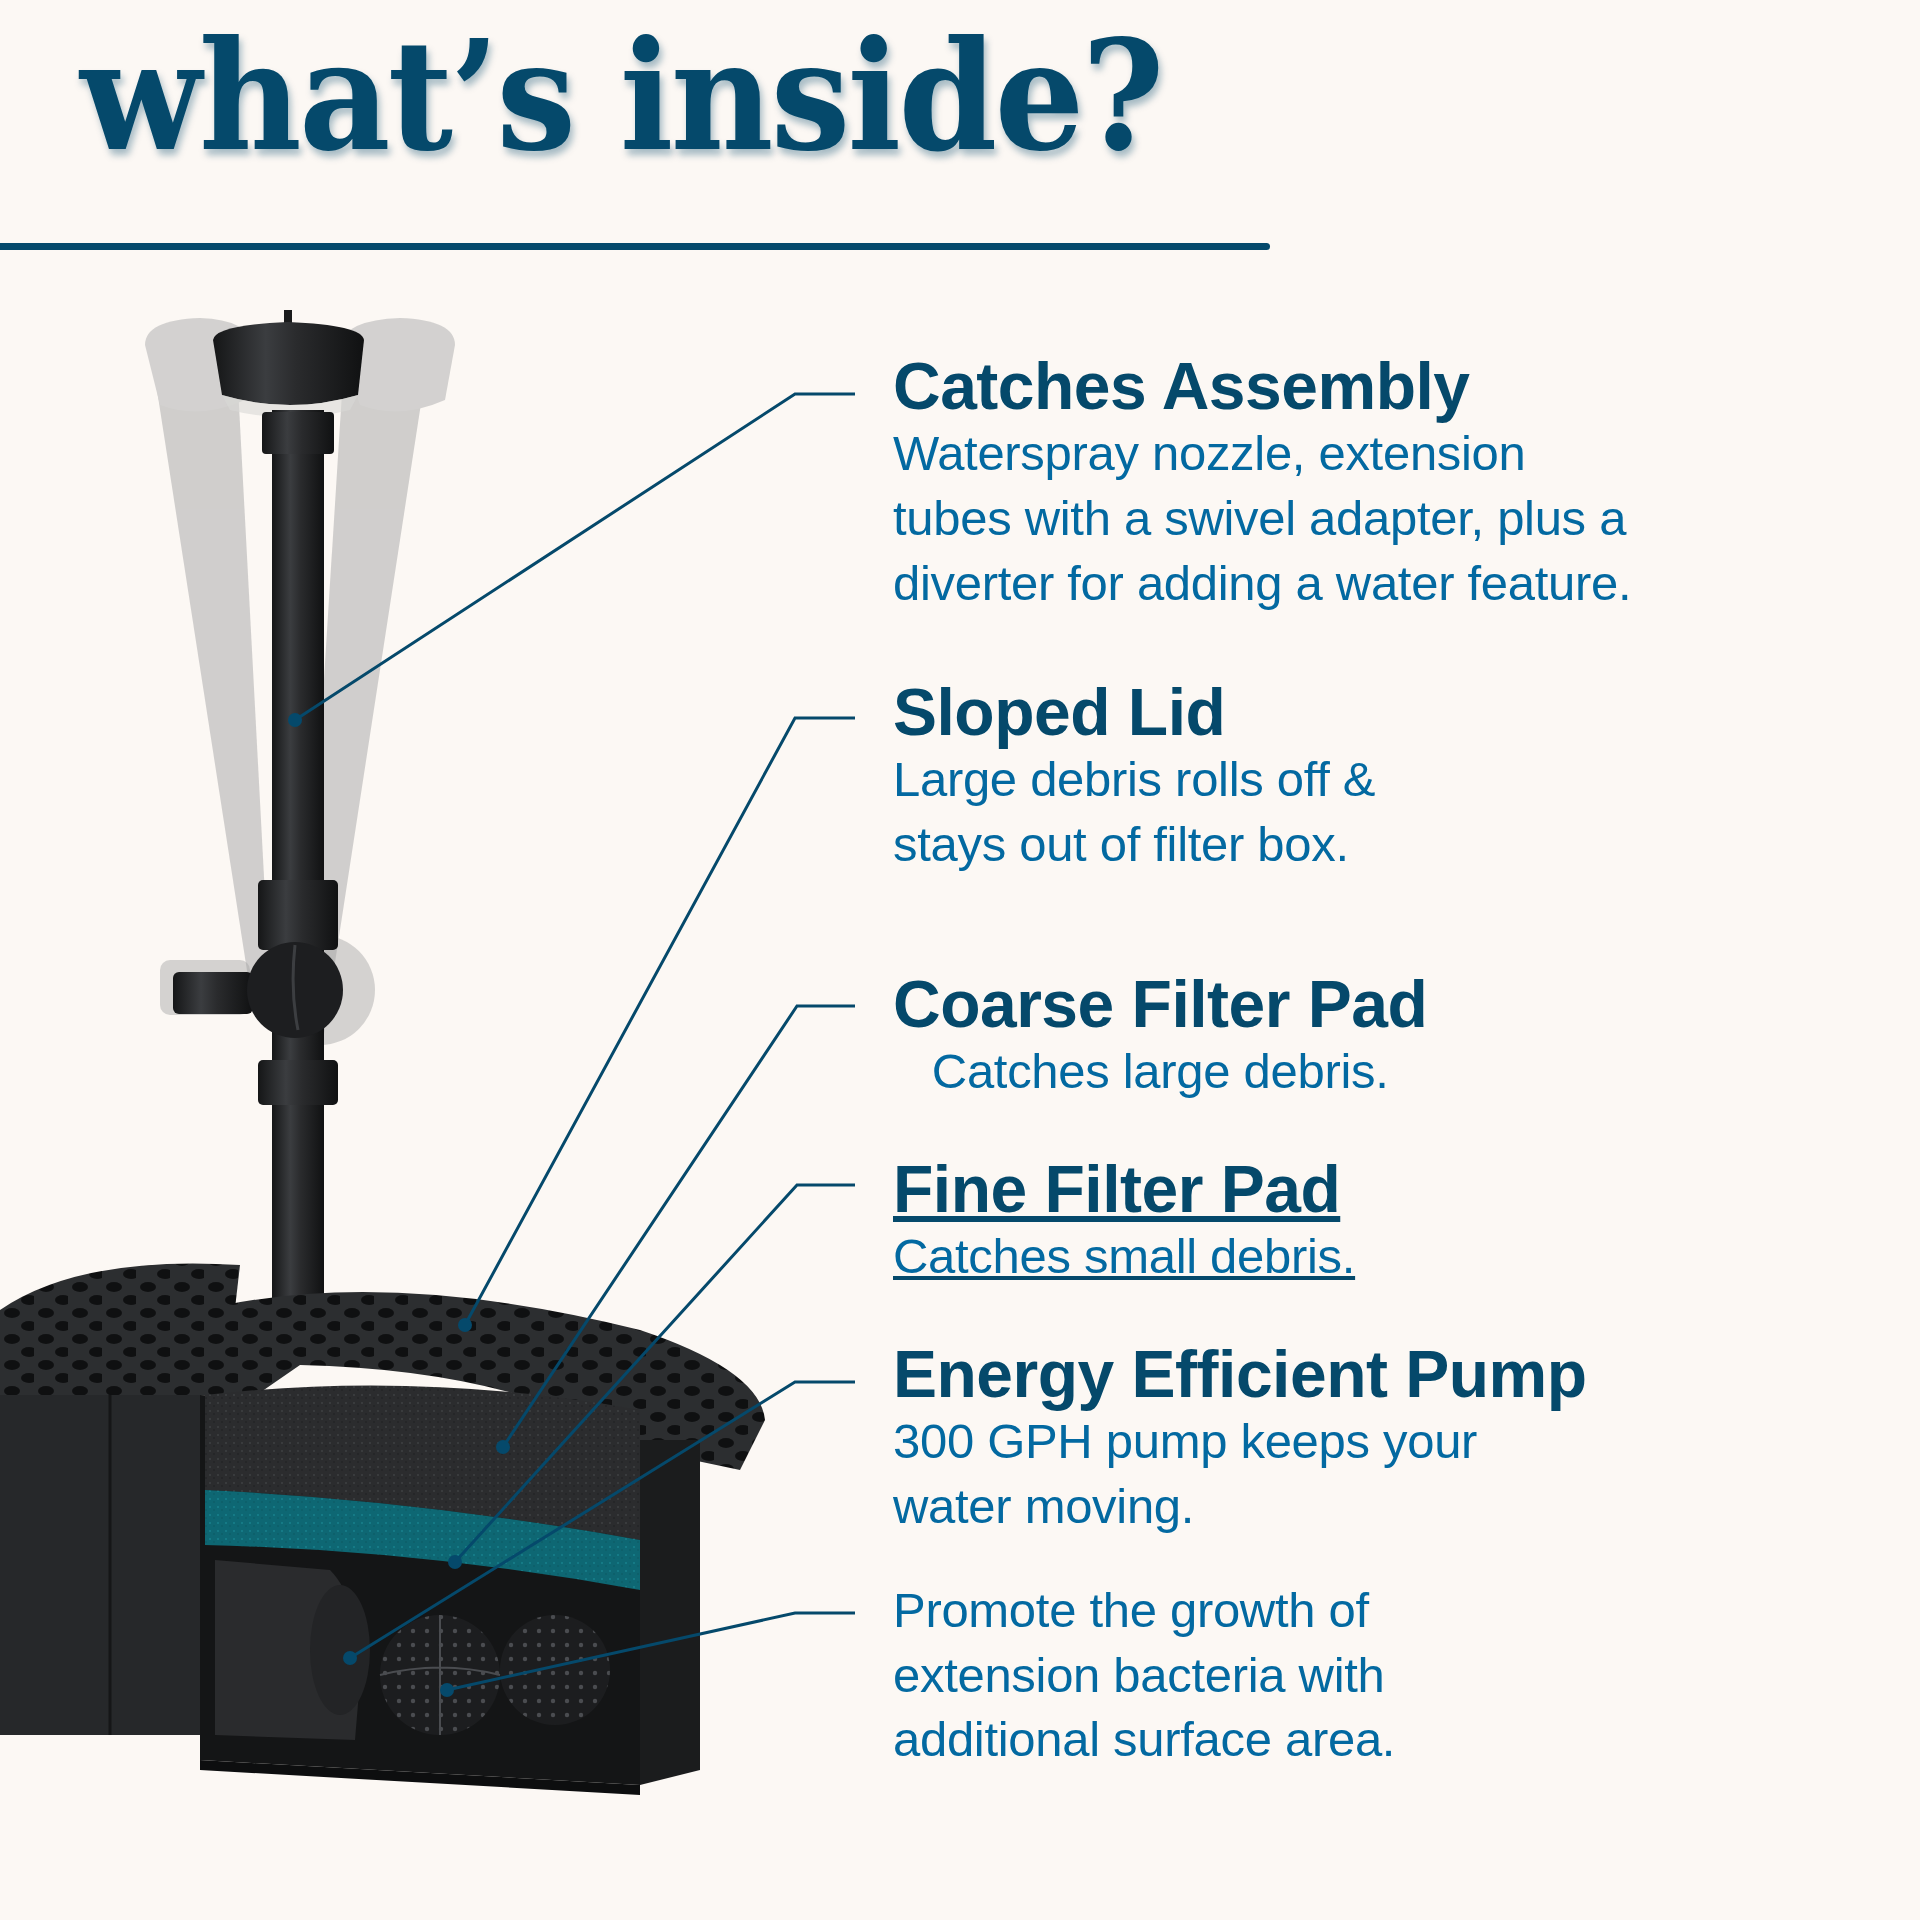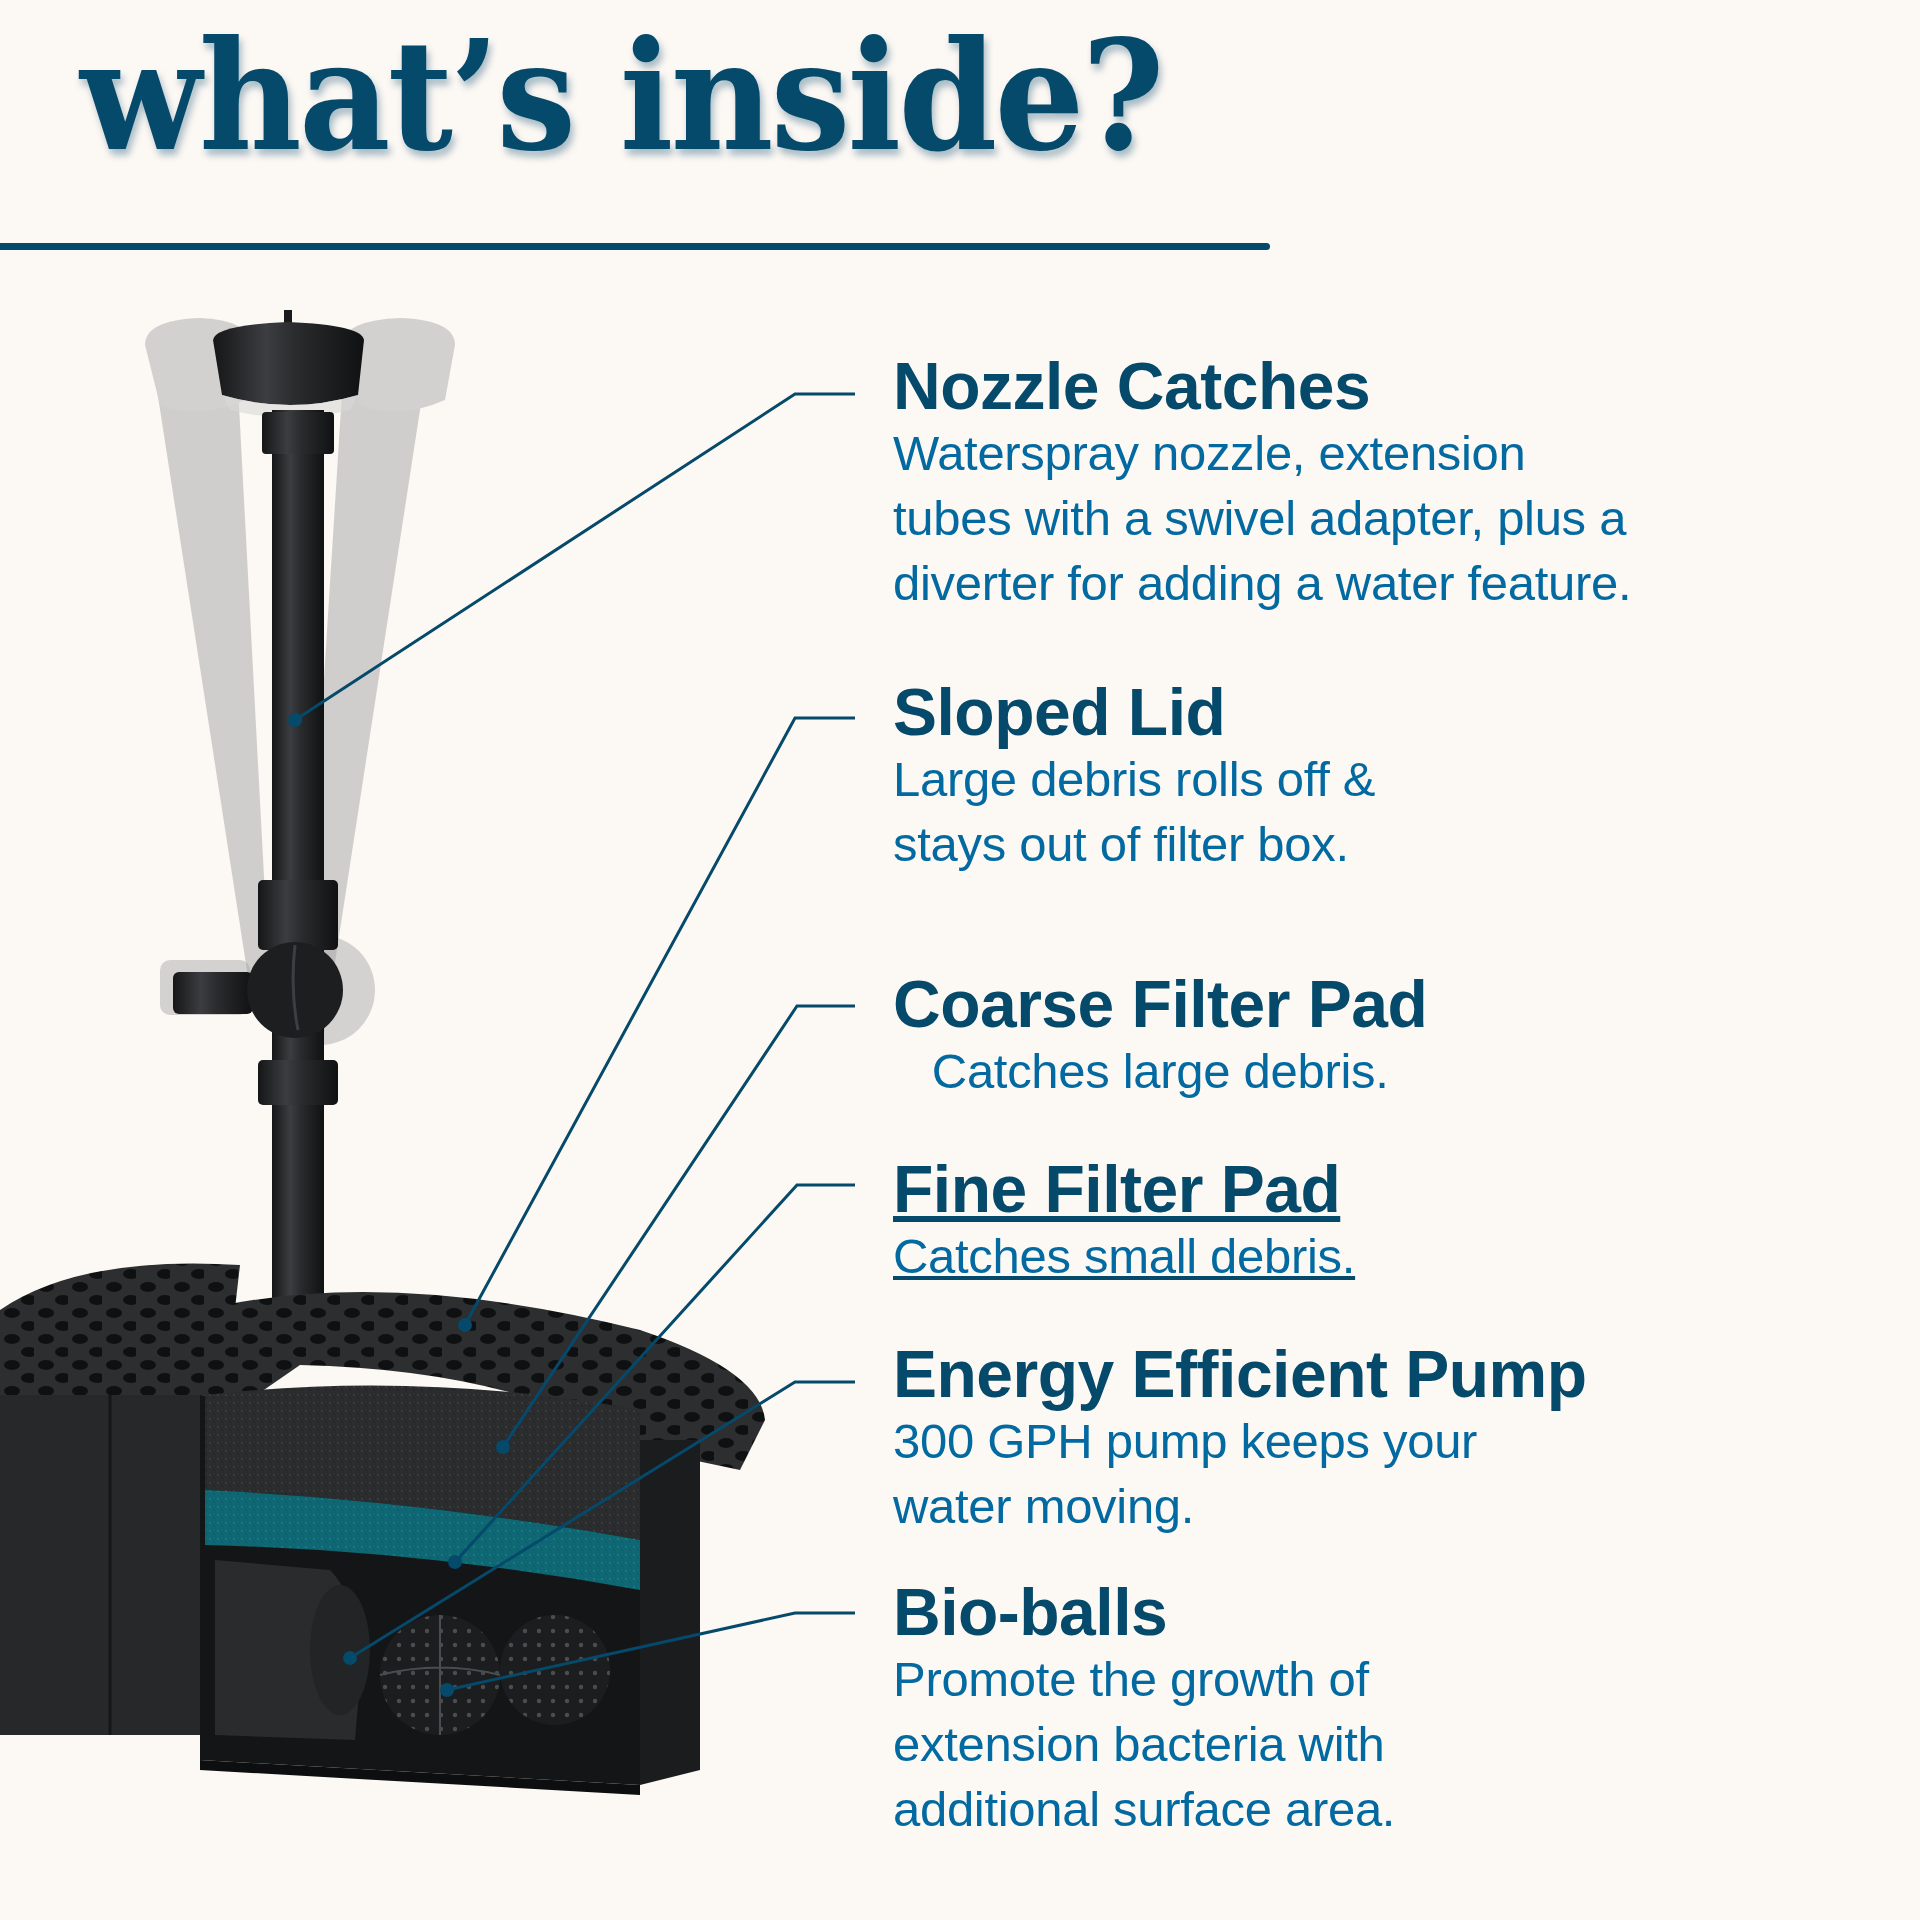--- a/index.html
+++ b/index.html
@@ -163,21 +163,21 @@
     <circle cx="295" cy="720" r="7"></circle>
     <circle cx="465" cy="1325" r="7"></circle>
     <circle cx="503" cy="1447" r="7"></circle>
     <circle cx="455" cy="1562" r="7"></circle>
     <circle cx="350" cy="1658" r="7"></circle>
     <circle cx="447" cy="1690" r="7"></circle>
   </g>
 </svg>
 
 <div class="callout" style="top:352px;">
-  <h2 class="callout-title">Nozzle Catches</h2>
+  <h2 class="callout-title">Catches Assembly</h2>
   <p class="callout-body">Waterspray nozzle, extension
 tubes with a swivel adapter, plus a
 diverter for adding a water feature.</p>
 </div>
 
 <div class="callout" style="top:678px;">
   <h2 class="callout-title">Sloped Lid</h2>
   <p class="callout-body">Large debris rolls off &amp;
 stays out of filter box.</p>
 </div>
@@ -192,17 +192,16 @@
   <p class="callout-body">Catches small debris.</p>
 </div>
 
 <div class="callout" style="top:1340px;">
   <h2 class="callout-title">Energy Efficient Pump</h2>
   <p class="callout-body">300 GPH pump keeps your
 water moving.</p>
 </div>
 
 <div class="callout" style="top:1578px;">
-  <h2 class="callout-title">Bio-balls</h2>
   <p class="callout-body">Promote the growth of
 extension bacteria with
 additional surface area.</p>
 </div>
 
 </body></html>

